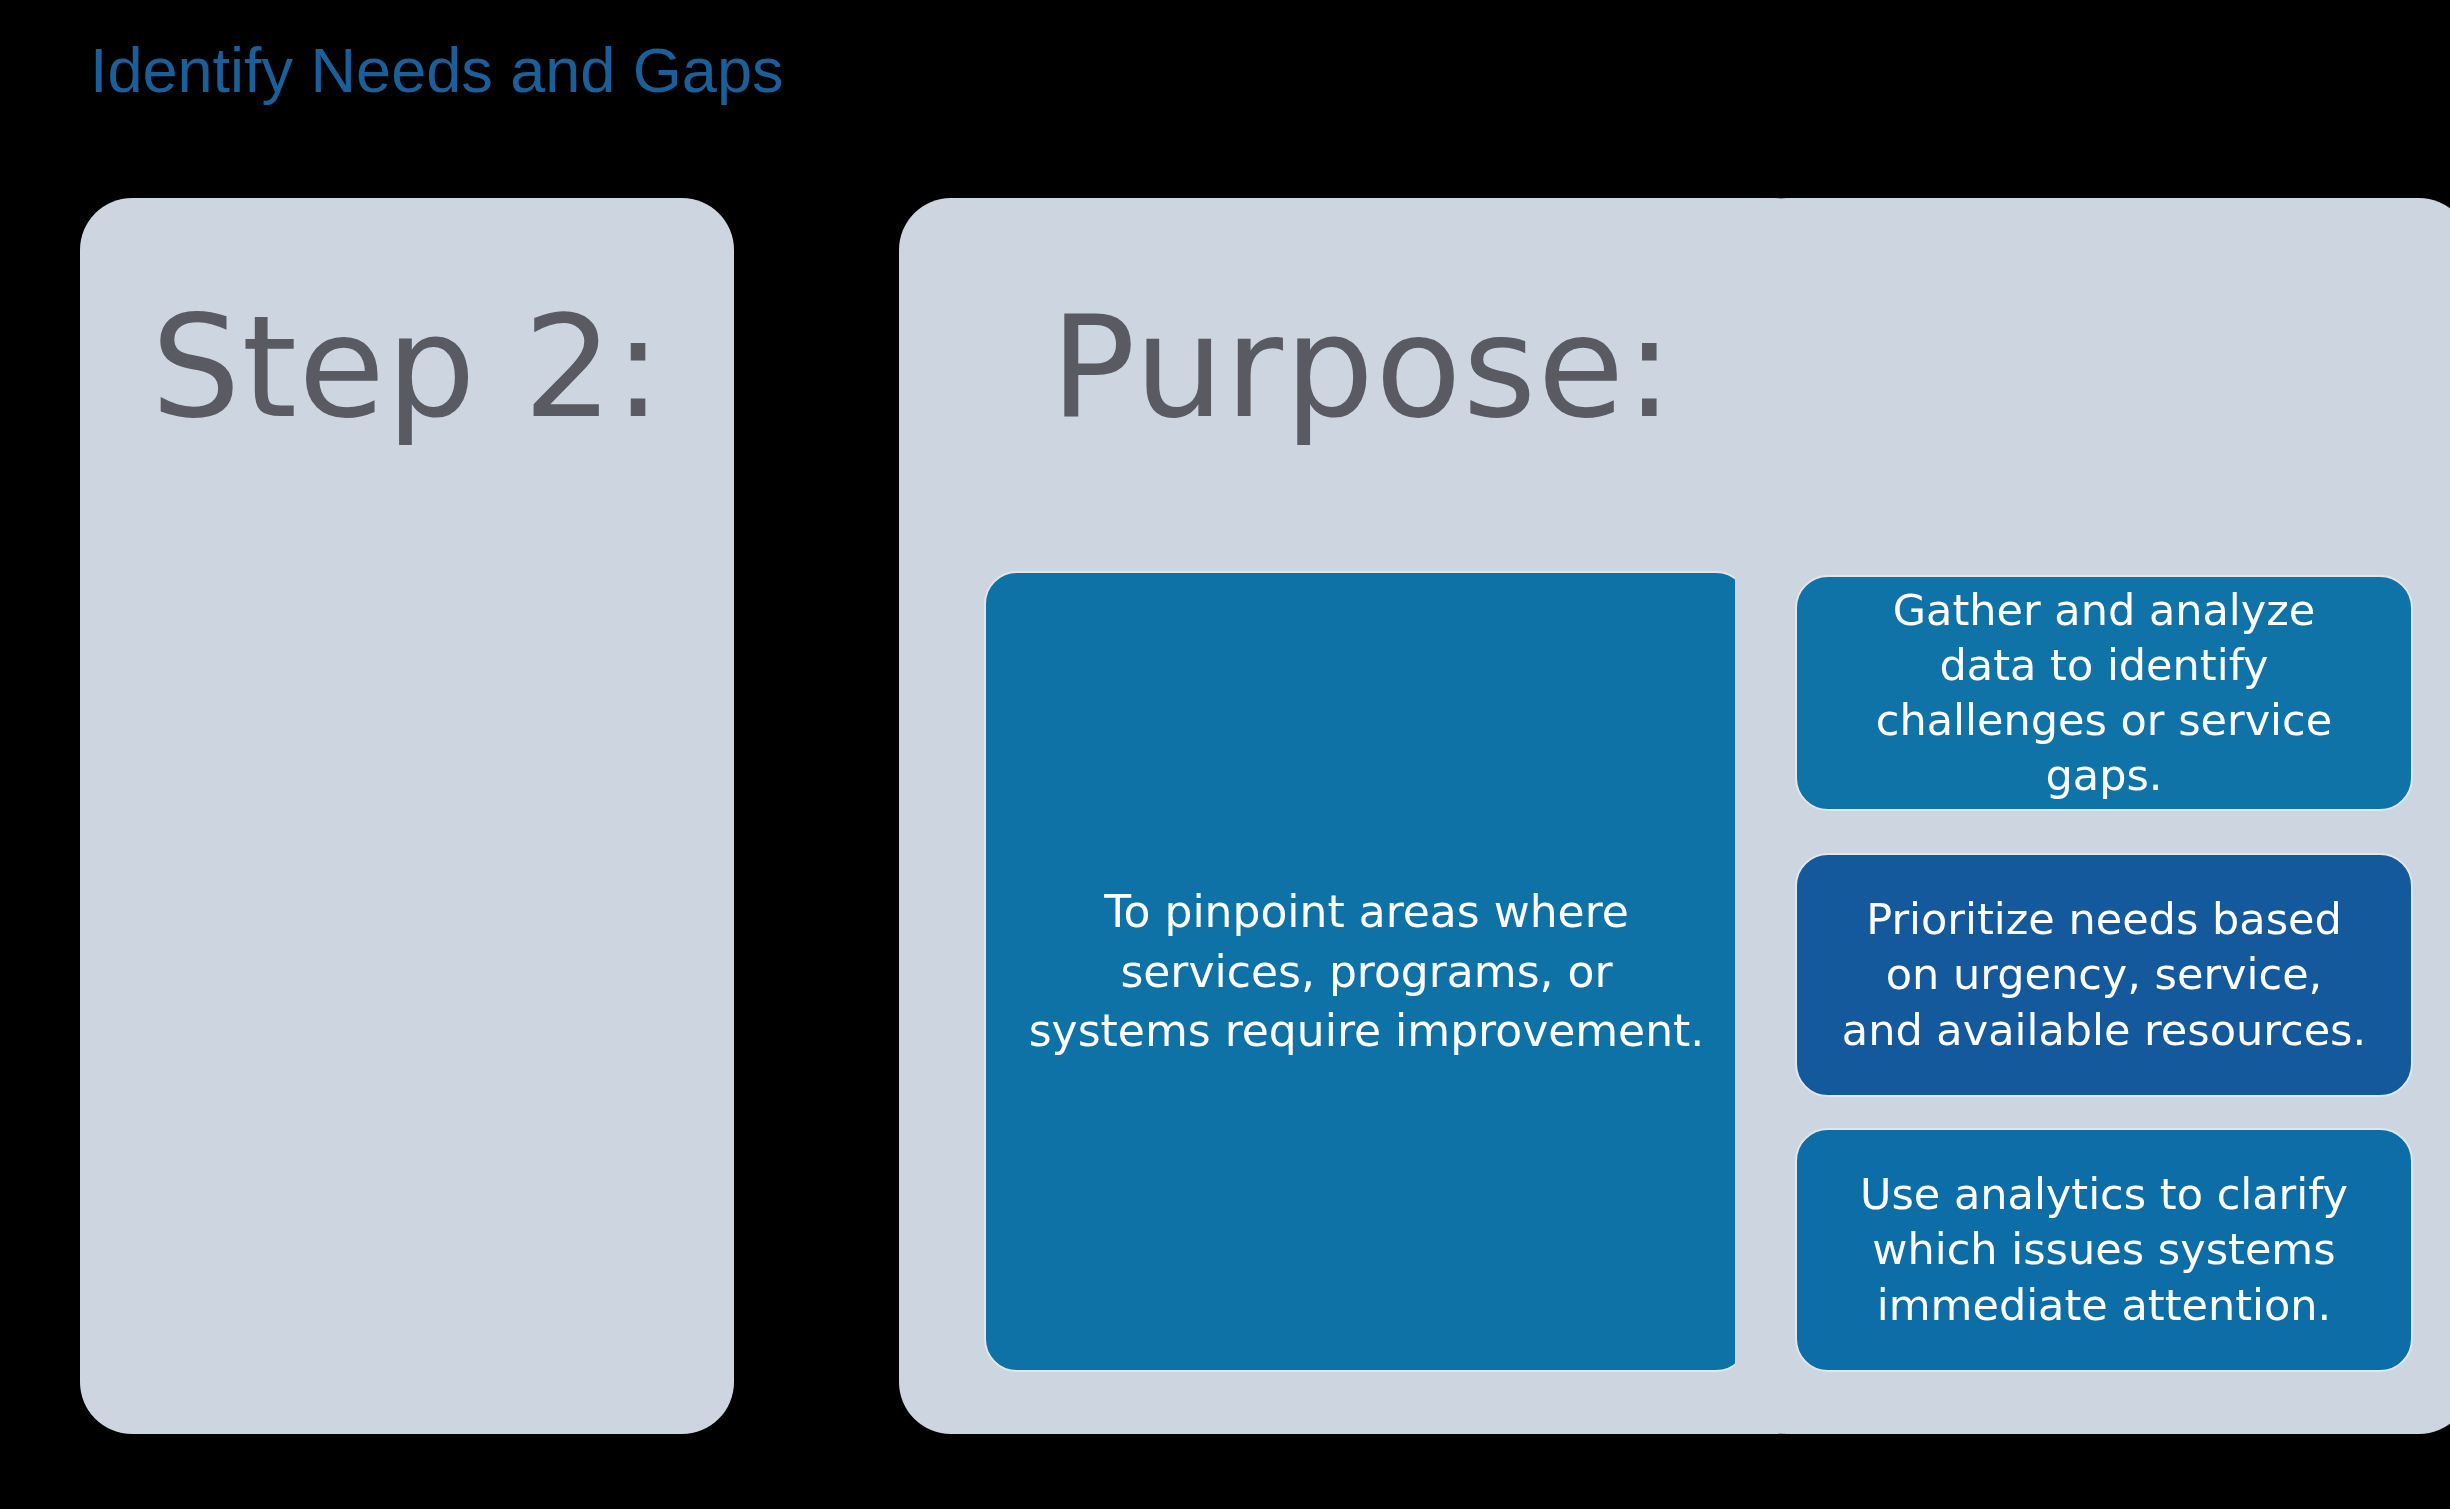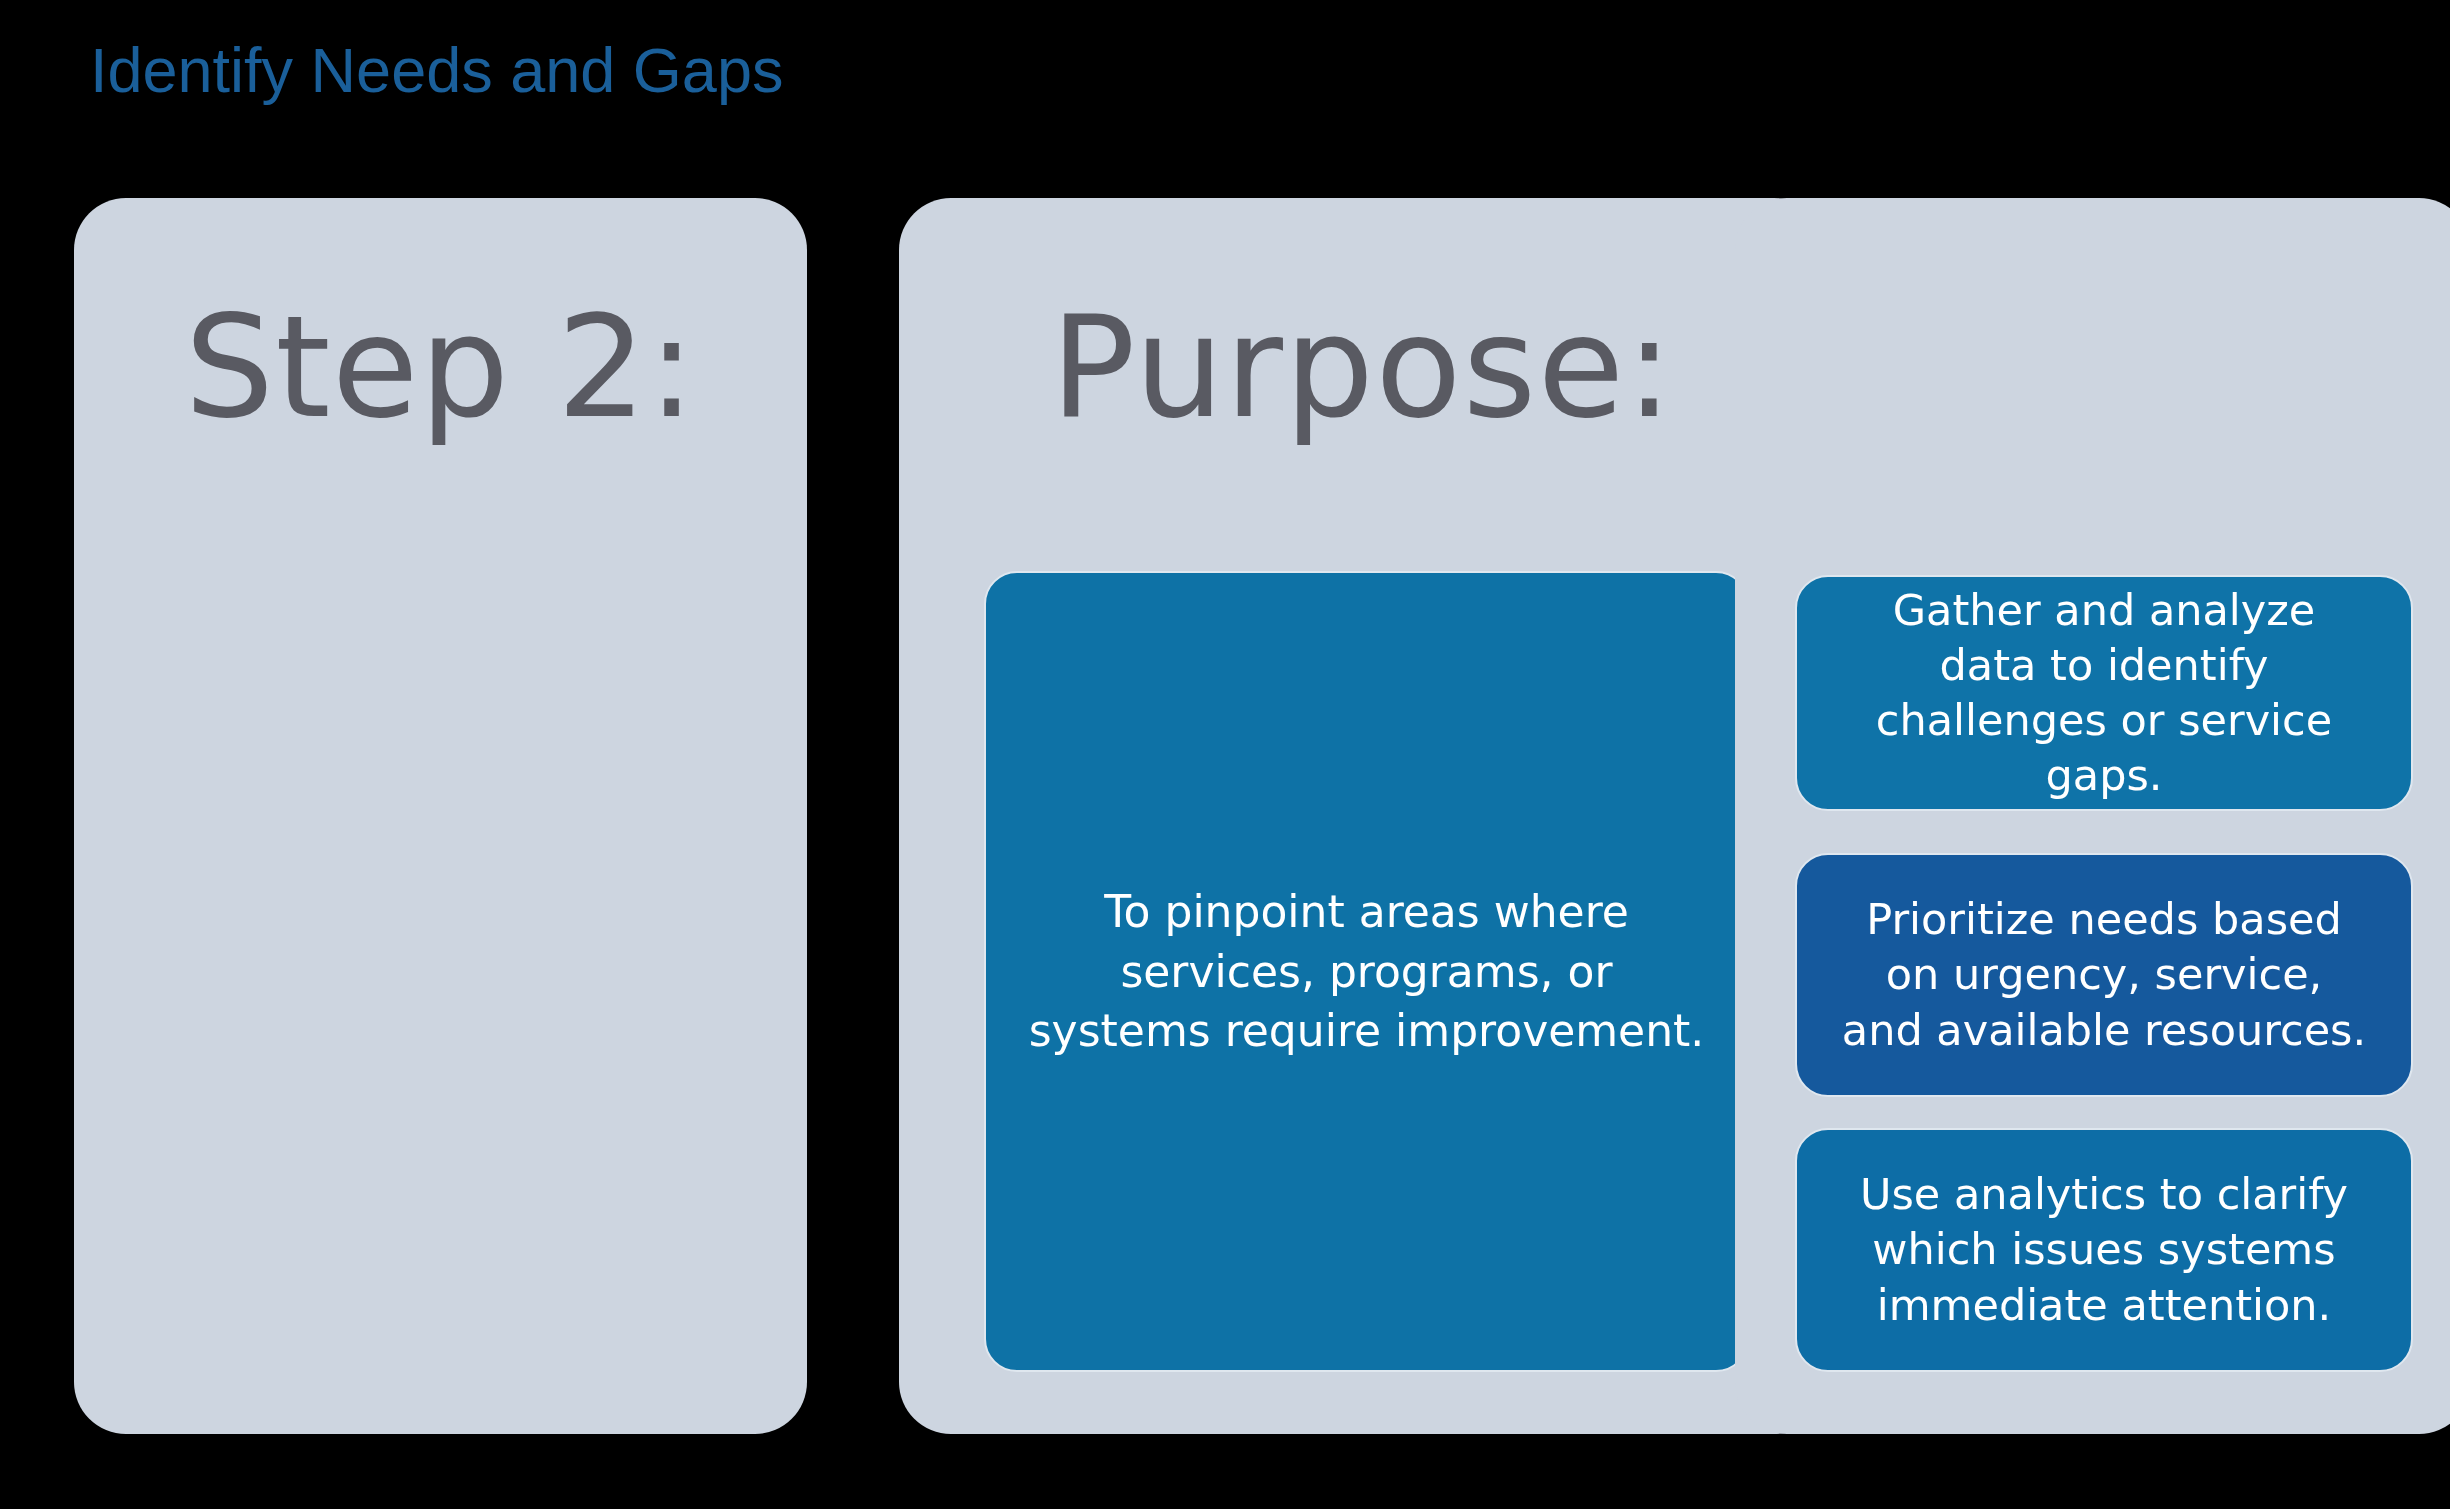--- a/index.html
+++ b/index.html
@@ -46,21 +46,21 @@
   }
 
   .card {
     position: absolute;
     top: 198px;
     height: 1236px;
     background: var(--card-bg);
     border-radius: 52px;
   }
 
-  .card-step    { left: 31px;   width: 733px; }
+  .card-step    { left: 37px;   width: 654px; }
   .card-purpose { left: 856px; width: 927px; }
   .card-actions { left: 1692px; width: 736px; }
 
   .card-heading {
     position: absolute;
     top: 92px;
     left: 0;
     right: 0;
     text-align: center;
     font-size: 141px;

